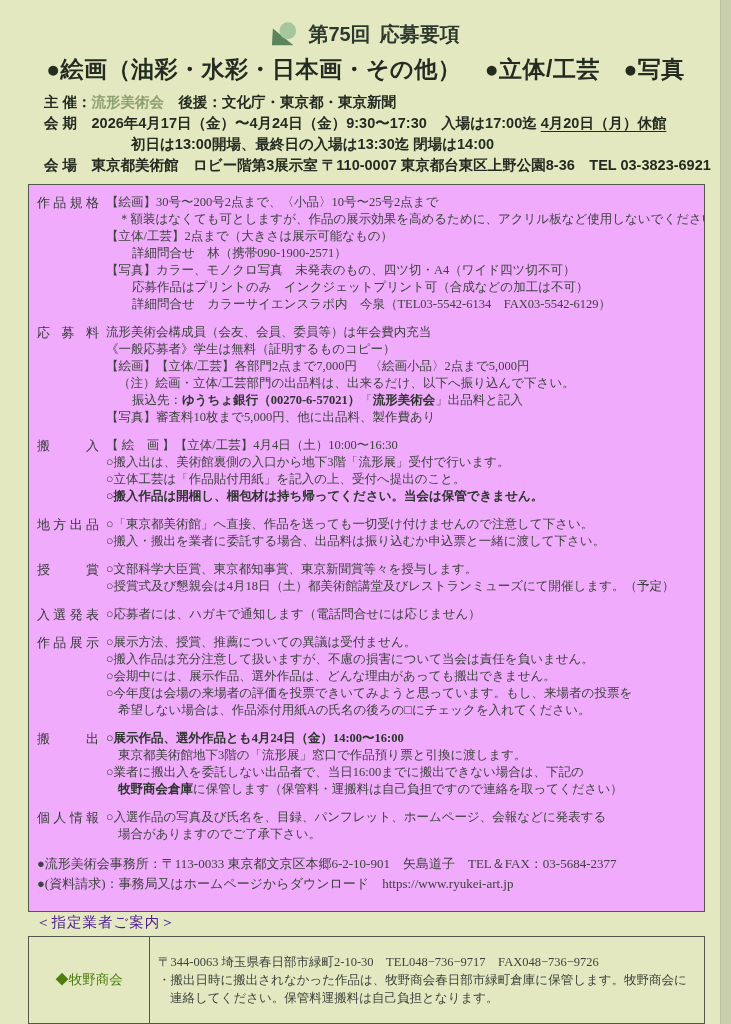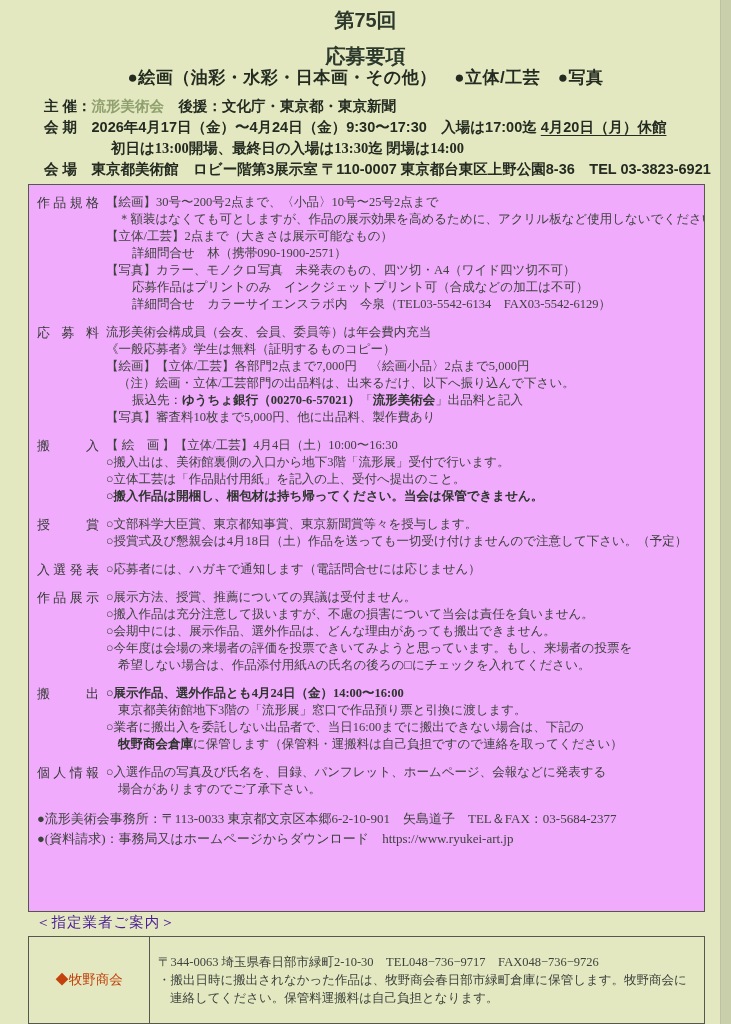--- a/index.html
+++ b/index.html
@@ -10,27 +10,27 @@
     color:#3c423c;
   }
   .scan-edge{
     position:absolute; right:0; top:0; width:10px; height:1024px;
     background:#c9cfab; border-left:1px solid #bcc1a2;
   }
   
   .header{ padding-top:16px; text-align:center; font-family:"Liberation Sans", sans-serif; }
   .title-row{
     display:flex; justify-content:center; align-items:center; gap:9px;
-    font-weight:bold; color:#2c392c; height:36px;flex-direction:column;
+    font-weight:bold; color:#2c392c; height:36px;
   }
   .t-pre{ font-size:20px; }
   .t-main{ font-size:27px; letter-spacing:3px; }
   .t-suf{ font-size:20px; }
   .logo{ width:28px; height:28px; }
-  .categories{ font-size:17px; font-weight:bold; color:#242b20; margin-top:14px; letter-spacing:0.5px;}
+  .categories{ font-size:23px; font-weight:bold; color:#242b20; margin-top:2px; letter-spacing:0.5px;}
   .info{ margin:7px 0 0 44px; text-align:left; font-size:14.5px; font-weight:bold;
          line-height:21px; color:#242b20; white-space:nowrap;}
   .info .line{ white-space:nowrap; }
   
   .main-box{
     position:absolute; left:28px; top:184px; width:677px; height:728px;
     box-sizing:border-box; background:#f0abfc; border:1px solid #54584d;
     padding:9px 8px 19px 8px; font-size:12.5px; line-height:17px; overflow:hidden;
   }
   .section{ display:flex; margin-bottom:11px; }
@@ -49,21 +49,21 @@
   .box-footer{ margin-top:9px; font-size:13px; line-height:20px; }
   
   .vendor-heading{
     position:absolute; left:36px; top:913px; font-size:14.5px; color:#4c1d95; letter-spacing:1px;
   }
   .vendor-table{
     position:absolute; left:28px; top:936px; width:677px; height:74px;
     border-collapse:collapse; table-layout:fixed; font-size:12.5px; line-height:18px; color:#3c423c;
   }
   .vendor-table td{ border:1px solid #54584d; vertical-align:middle; padding:16px 8px; }
-  .v-name{ width:104px; text-align:center; font-size:13.5px; color:#c2410c; }
+  .v-name{ width:104px; text-align:center; font-size:13.5px; color:#4d7c0f; }
   .v-body .line{ white-space:nowrap; }
 </style>
 </head>
 <body>
 
 <div class="page">
   <div class="scan-edge"></div>
 
   <header class="header">
     <div class="title-row">
@@ -71,21 +71,21 @@
         <polygon points="1,27 24,27 2,9" fill="#5a845c"></polygon>
         <circle cx="18" cy="11.5" r="9" fill="#a7c69e"></circle>
       </svg>
       <span class="t-pre">第75回</span>
       <span class="t-suf">応募要項</span>
     </div>
     <div class="categories">●絵画（油彩・水彩・日本画・その他）　●立体/工芸　●写真</div>
     <div class="info" id="info-rows">
         <div class="line  ind0"><span>主 催：</span><span class="g">流形美術会</span><span>　後援：文化庁・東京都・東京新聞</span></div>
         <div class="line  ind0"><span>会 期　2026年4月17日（金）〜4月24日（金）9:30〜17:30　入場は17:00迄 </span><span class="u">4月20日（月）休館</span></div>
-        <div class="line  ind0" style="margin-left: 67px; font-family: Liberation Serif, serif;"><span>初日は13:00開場、最終日の入場は13:30迄 閉場は14:00</span></div>
+        <div class="line  ind0" style="margin-left: 87px;"><span>初日は13:00開場、最終日の入場は13:30迄 閉場は14:00</span></div>
         <div class="line  ind0"><span>会 場　東京都美術館　ロビー階第3展示室 〒110-0007 東京都台東区上野公園8-36　TEL 03-3823-6921</span></div>
       </div>
   </header>
 
   <div class="main-box">
     <div id="sections">
         <div class="section">
           <div class="sec-label">作品規格</div>
           <div class="sec-content">
             <div class="line  ind0"><span>【絵画】30号〜200号2点まで、〈小品〉10号〜25号2点まで</span></div>
@@ -111,24 +111,31 @@
         <div class="section">
           <div class="sec-label">搬入</div>
           <div class="sec-content">
             <div class="line  ind0"><span>【 絵　画 】【立体/工芸】4月4日（土）10:00〜16:30</span></div>
             <div class="line  ind0"><span>○搬入出は、美術館裏側の入口から地下3階「流形展」受付で行います。</span></div>
             <div class="line  ind0"><span>○立体工芸は「作品貼付用紙」を記入の上、受付へ提出のこと。</span></div>
             <div class="line  ind0"><span class="b">○搬入作品は開梱し、梱包材は持ち帰ってください。当会は保管できません。</span></div>
           </div>
         </div>
         <div class="section">
+          <div class="sec-label">地方出品</div>
+          <div class="sec-content">
+            <div class="line  ind0"><span>○「東京都美術館」へ直接、作品を送っても一切受け付けませんので注意して下さい。</span></div>
+            <div class="line  ind0"><span>○搬入・搬出を業者に委託する場合、出品料は振り込むか申込票と一緒に渡して下さい。</span></div>
+          </div>
+        </div>
+        <div class="section">
           <div class="sec-label">授賞</div>
           <div class="sec-content">
             <div class="line  ind0"><span>○文部科学大臣賞、東京都知事賞、東京新聞賞等々を授与します。</span></div>
-            <div class="line  ind0"><span>○授賞式及び懇親会は4月18日（土）作品を送っても一切受け付けませんので注意して下さい。（予定）</span></div>
+            <div class="line  ind0"><span>○授賞式及び懇親会は4月18日（土）都美術館講堂及びレストランミューズにて開催します。（予定）</span></div>
           </div>
         </div>
         <div class="section">
           <div class="sec-label">入選発表</div>
           <div class="sec-content">
             <div class="line  ind0"><span>○応募者には、ハガキで通知します（電話問合せには応じません）</span></div>
           </div>
         </div>
         <div class="section">
           <div class="sec-label">作品展示</div>

